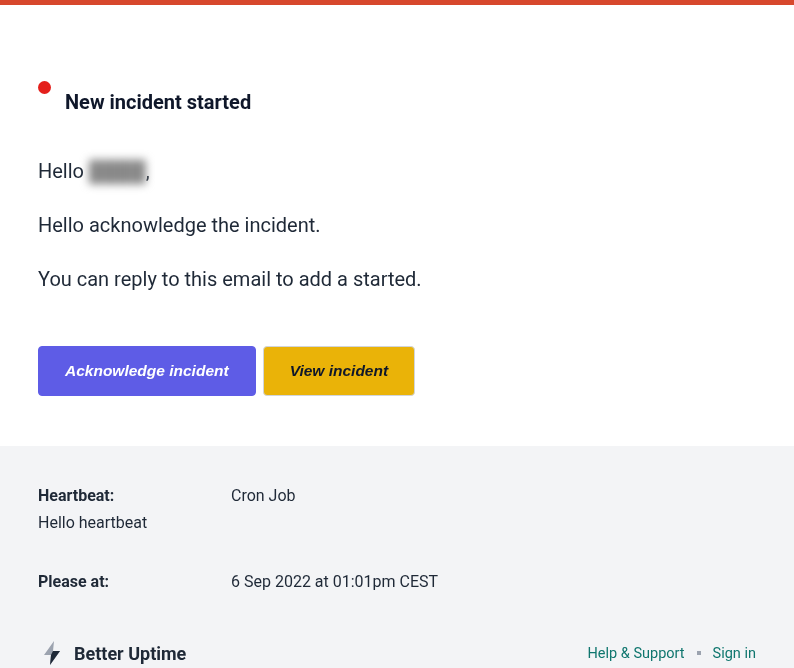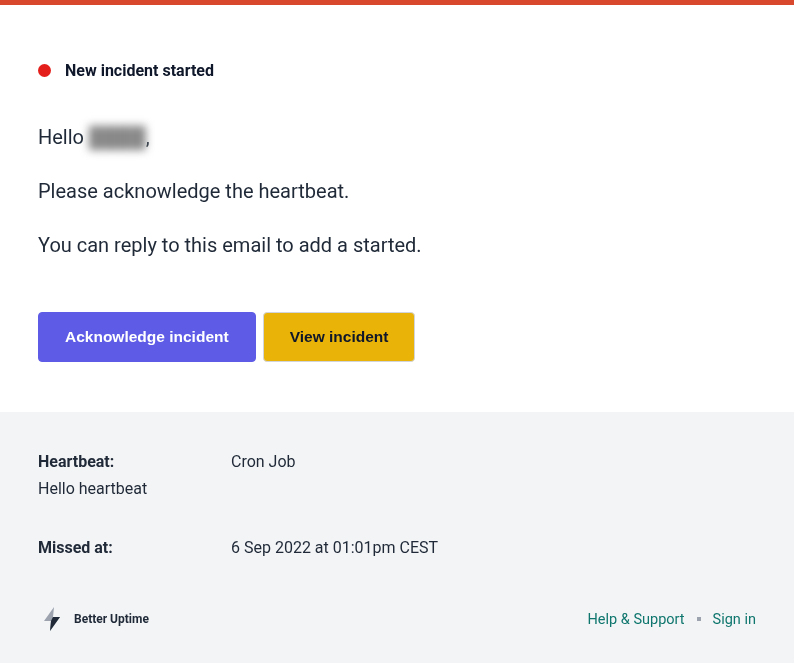--- a/index.html
+++ b/index.html
@@ -28,23 +28,24 @@
       margin-bottom: 42px;
     }
     .status-dot {
       width: 13px;
       height: 13px;
       border-radius: 50%;
       background: #E41F1B;
       flex-shrink: 0;
     }
     .header-title {
-      font-size: 16px;
+      font-size: 20px;
       font-weight: 700;
       color: #0F172A;
+      margin-top: 29px;
     }
     .body-text {
       font-size: 20px;
       line-height: 1.5;
       color: #1f2937;
       margin-bottom: 24px;
     }
     .greeting-name {
       display: inline-block;
       filter: blur(4px);
@@ -56,20 +57,21 @@
       gap: 7px;
       margin-top: 52px;
     }
     .btn {
       padding: 15px 26px;
       font-size: 15.5px;
       font-weight: 600;
       border-radius: 4px;
       cursor: pointer;
       border: 1px solid transparent;
+      font-style: italic;
     }
     .btn-primary {
       background: #5E5CE6;
       color: #fff;
       border-color: #5E5CE6;
     }
     .btn-secondary {
       background: #eab308;
       color: #0F172A;
       border: 1px solid #d1d5db;
@@ -106,21 +108,21 @@
       display: flex;
       align-items: center;
       gap: 8px;
     }
     .brand-icon svg {
       width: 28px;
       height: 28px;
       display: block;
     }
     .brand-name {
-      font-size: 12px;
+      font-size: 18px;
       font-weight: 700;
       color: #1f2937;
     }
     .footer-links {
       display: flex;
       align-items: center;
       gap: 12px;
       font-size: 14.5px;
       color: #0f766e;
     }
@@ -141,39 +143,39 @@
 <div class="main-content">
   <div class="header-row">
     <div class="status-dot"></div>
     <div class="header-title">New incident started</div>
   </div>
 
   <p class="body-text">
     <span>Hello </span><span class="greeting-name">████</span><span>,</span>
   </p>
 
-  <p class="body-text">Please acknowledge the heartbeat.</p>
+  <p class="body-text">Hello acknowledge the incident.</p>
   <p class="body-text">You can reply to this email to add a started.</p>
 
   <div class="button-row">
     <button class="btn btn-primary">Acknowledge incident</button>
     <button class="btn btn-secondary">View incident</button>
   </div>
 </div>
 
 <div class="details-section">
   <div class="details-grid">
     <div class="details-label">Heartbeat:</div>
     <div class="details-value">Cron Job</div>
 
     <div class="details-value">Hello heartbeat</div>
 
     <div class="details-spacer"></div>
 
-    <div class="details-label">Missed at:</div>
+    <div class="details-label">Please at:</div>
     <div class="details-value">6 Sep 2022 at 01:01pm CEST</div>
   </div>
 
   <div class="footer-row">
     <div class="brand">
       <span class="brand-icon">
         <svg viewBox="0 0 28 28" xmlns="http://www.w3.org/2000/svg">
           <path d="M 16 2 L 6 16 L 13 16 L 12 26 L 22 12 L 15 12 Z" fill="#9ca3af"></path>
           <path d="M 13 16 L 12 26 L 22 12 L 15 12 L 13 16 Z" fill="#1f2937"></path>
         </svg>

